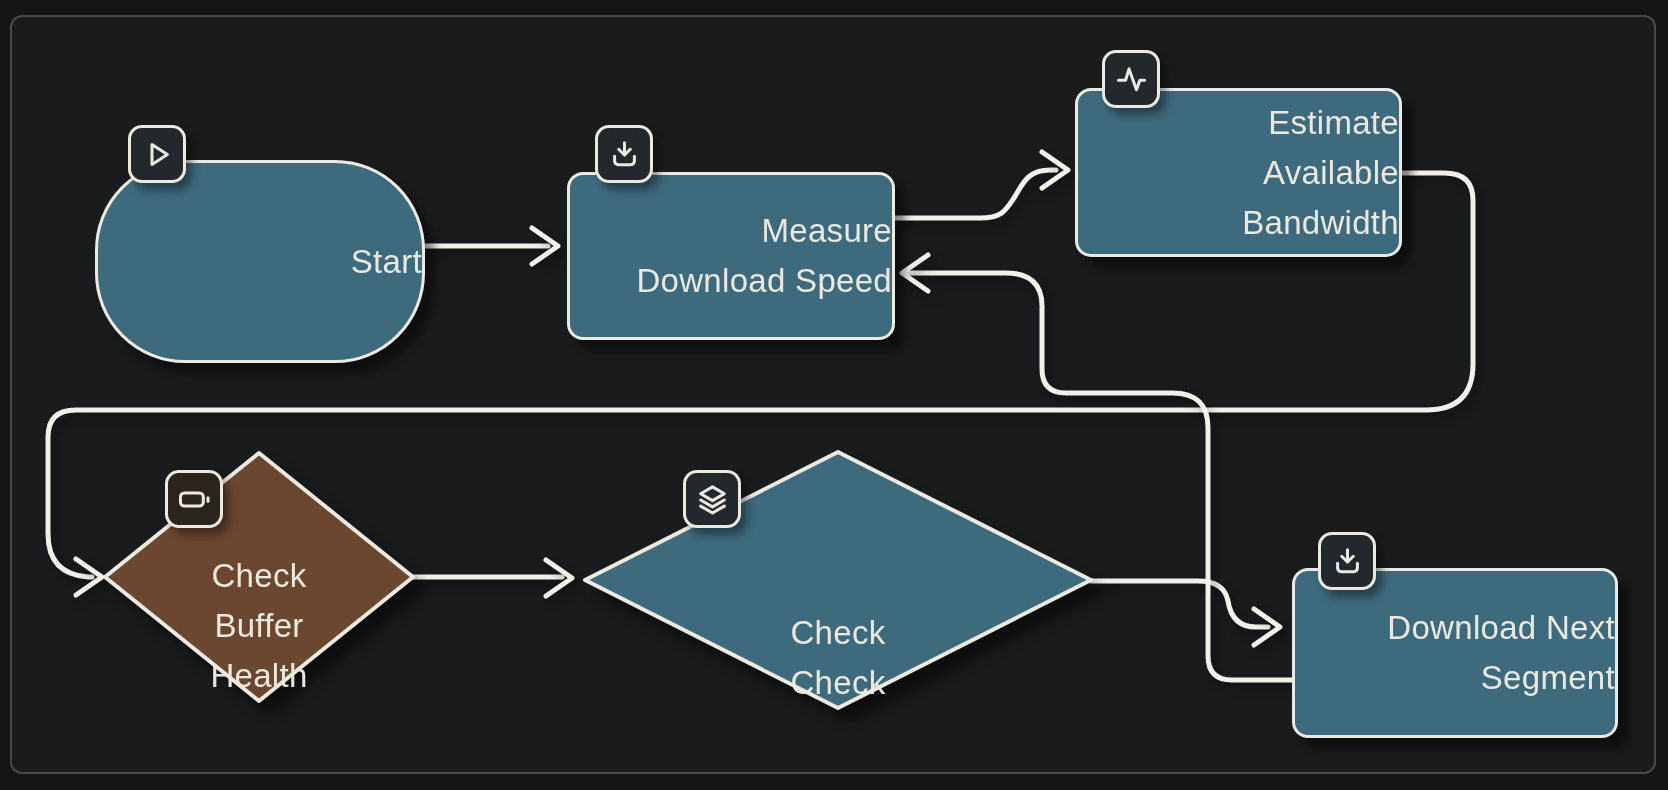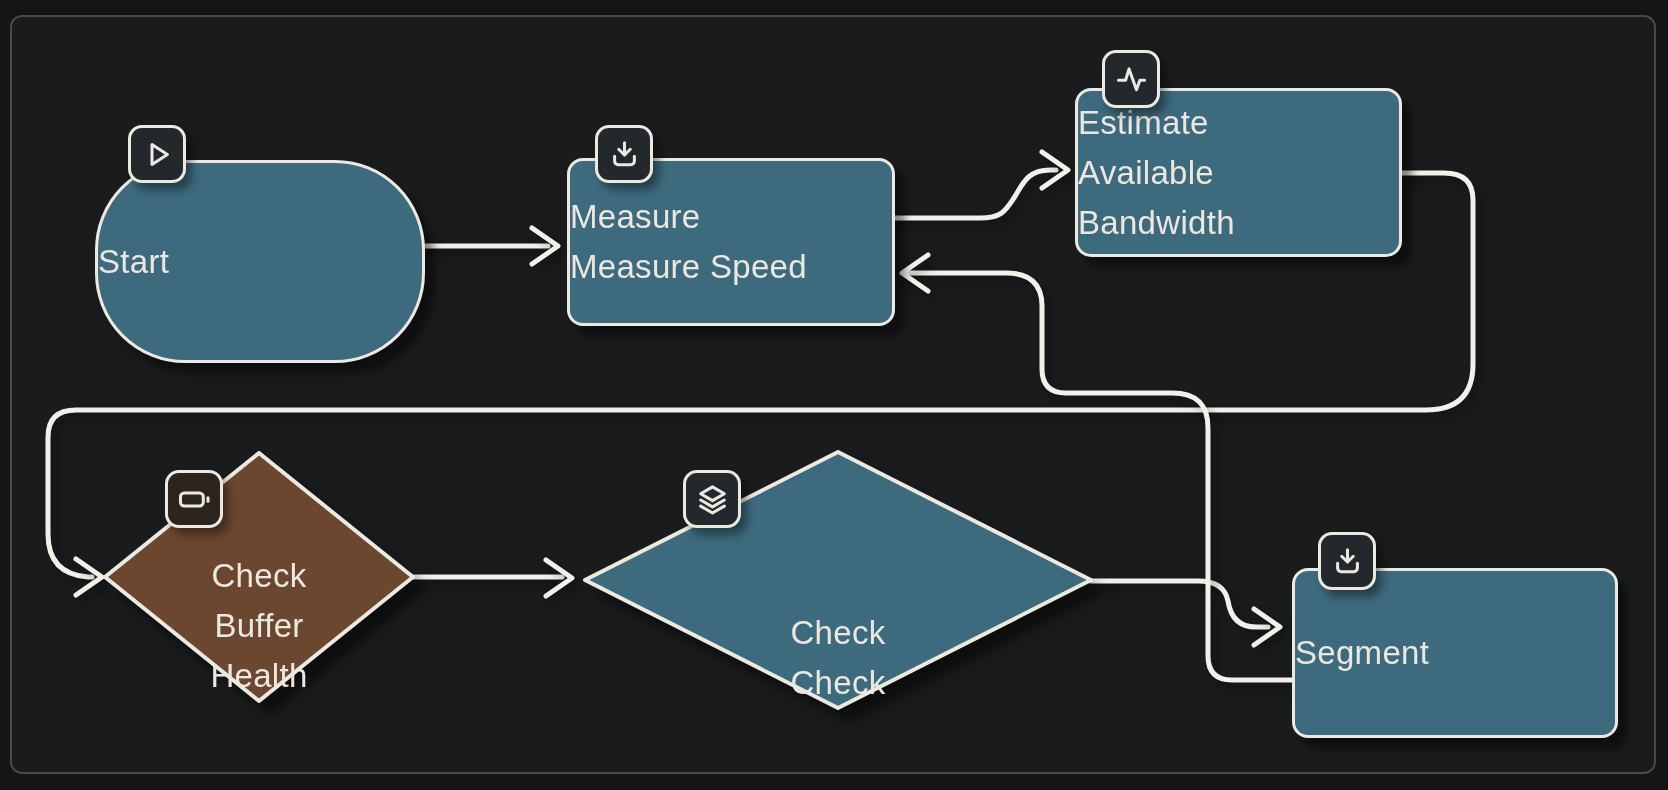--- a/index.html
+++ b/index.html
@@ -25,21 +25,21 @@
     stroke:var(--node_border,#ece9e1);stroke-width:4;stroke-linejoin:round;
     filter:drop-shadow(11px 12px 6px rgba(0,0,0,0.5));
   }
   svg.edges polygon.teal{fill:var(--node_teal,#3e6a7d);}
   svg.edges polygon.brown{fill:var(--node_brown,#6c4730);}
   .node{
     position:absolute;
     background:var(--node_teal,#3e6a7d);
     border:3.5px solid var(--node_border,#ece9e1);
     box-shadow:10px 11px 9px rgba(0,0,0,0.45);
-    display:flex;flex-direction:column;align-items:flex-start;justify-content:center;
+    display:flex;flex-direction:column;align-items:flex-end;justify-content:center;
     color:var(--label,#eae8e0);font-size:33px;line-height:50px;letter-spacing:.3px;
     text-align:center;box-sizing:border-box;
   }
   .node.rect{border-radius:16px;}
   .node.stadium{border-radius:90px;}
   .dlabel{
     position:absolute;display:flex;flex-direction:column;align-items:center;justify-content:flex-end;
     color:var(--label,#eae8e0);font-size:33px;line-height:50px;letter-spacing:.3px;text-align:center;
   }
   .badge{
@@ -84,32 +84,33 @@
   <path class="arrowhead" d="M928 255 L902 273 L928 291"></path>
 
   <polygon class="diamond brown" points="259,453 413,577 259,701 105,577"></polygon>
   <polygon class="diamond teal" points="838,452 1091,580 838,708 585,580"></polygon>
 </svg>
 
 <div class="node stadium" style="left:95px;top:160px;width:330px;height:203px;">
   <span>Start</span>
 </div>
 
-<div class="node rect" style="left:567px;top:158px;width:328px;height:168px;">
+<div class="node rect" style="left:567px;top:172px;width:328px;height:168px;">
   <span>Measure</span>
-  <span>Measure Speed</span>
+  <span>Download Speed</span>
 </div>
 
 <div class="node rect" style="left:1075px;top:88px;width:327px;height:169px;">
   <span>Estimate</span>
   <span>Available</span>
   <span>Bandwidth</span>
 </div>
 
 <div class="node rect" style="left:1292px;top:568px;width:326px;height:170px;">
+  <span>Download Next</span>
   <span>Segment</span>
 </div>
 
 <div class="dlabel" style="left:105px;top:453px;width:308px;height:248px;">
   <span>Check</span>
   <span>Buffer</span>
   <span>Health</span>
 </div>
 
 <div class="dlabel" style="left:585px;top:452px;width:506px;height:256px;">

